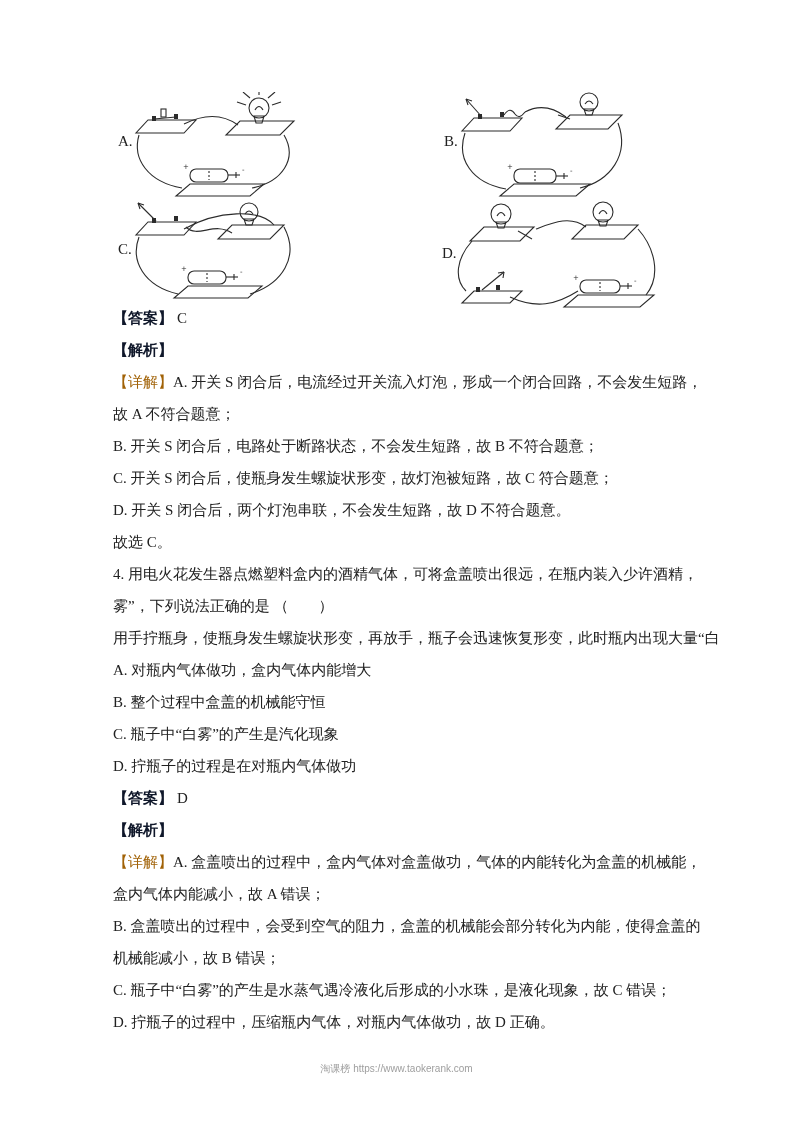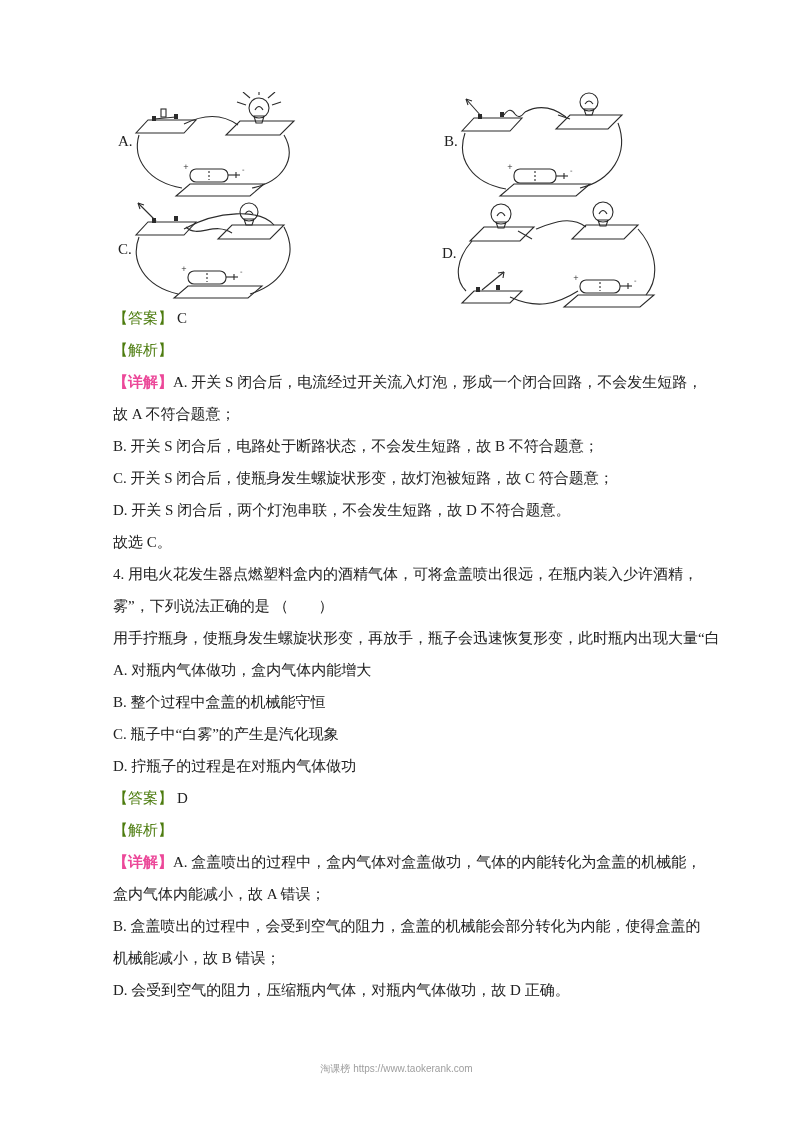--- a/index.html
+++ b/index.html
@@ -12,22 +12,22 @@
   .fig-label { position:absolute; font-size:15px; color:#212121; }
   .fig { position:absolute; }
   .fig svg { display:block; }
   .fig path, .fig polygon, .fig circle, .fig rect, .fig line {
     stroke:#2b2b2b; stroke-width:1.1; fill:none;
   }
   .fig .filled { fill:#2b2b2b; stroke:none; }
   .fig text { font-size:7px; fill:#2b2b2b; stroke:none; font-family:"DejaVu Sans",sans-serif; }
   .text-col { position:absolute; left:113px; top:302px; width:600px; }
   .line { height:32px; line-height:32px; font-size:15px; white-space:nowrap; }
-  .lbl-blue { color:#4d7c0f; font-weight:normal;margin-top:20px; }
-  .lbl-bold { font-weight:bold; color:#ec4899; }
+  .lbl-blue { color:#0f172a; font-weight:bold;margin-top:20px; }
+  .lbl-bold { font-weight:normal; color:#a16207; }
   .ans-val { margin-left:4px; }
   .footer {
     position:absolute; left:0; top:1062px; width:100%; text-align:center;
     font-size:10px; color:#9e9e9e; font-family:"Liberation Sans","DejaVu Sans",sans-serif;
   }
 </style>
 </head>
 <body>
 
 <div class="page">
@@ -190,19 +190,20 @@
     <div class="line">B. 整个过程中盒盖的机械能守恒</div>
     <div class="line">C. 瓶子中“白雾”的产生是汽化现象</div>
     <div class="line">D. 拧瓶子的过程是在对瓶内气体做功</div>
 
     <div class="line"><span class="lbl-blue">【答案】</span><span class="ans-val">D</span></div>
     <div class="line"><span class="lbl-blue">【解析】</span></div>
     <div class="line"><span class="lbl-bold">【详解】</span><span>A. 盒盖喷出的过程中，盒内气体对盒盖做功，气体的内能转化为盒盖的机械能，</span></div>
     <div class="line">盒内气体内能减小，故 A 错误；</div>
     <div class="line">B. 盒盖喷出的过程中，会受到空气的阻力，盒盖的机械能会部分转化为内能，使得盒盖的</div>
     <div class="line">机械能减小，故 B 错误；</div>
-    <div class="line">D. 会受到空气的阻力，压缩瓶内气体，对瓶内气体做功，故 D 正确。</div>
+    <div class="line">C. 瓶子中“白雾”的产生是水蒸气遇冷液化后形成的小水珠，是液化现象，故 C 错误；</div>
+    <div class="line">D. 拧瓶子的过程中，压缩瓶内气体，对瓶内气体做功，故 D 正确。</div>
 
   </div>
 
   <div class="footer"><span>淘课榜</span> <span>https://www.taokerank.com</span></div>
 
 </div>
 
 </body></html>

